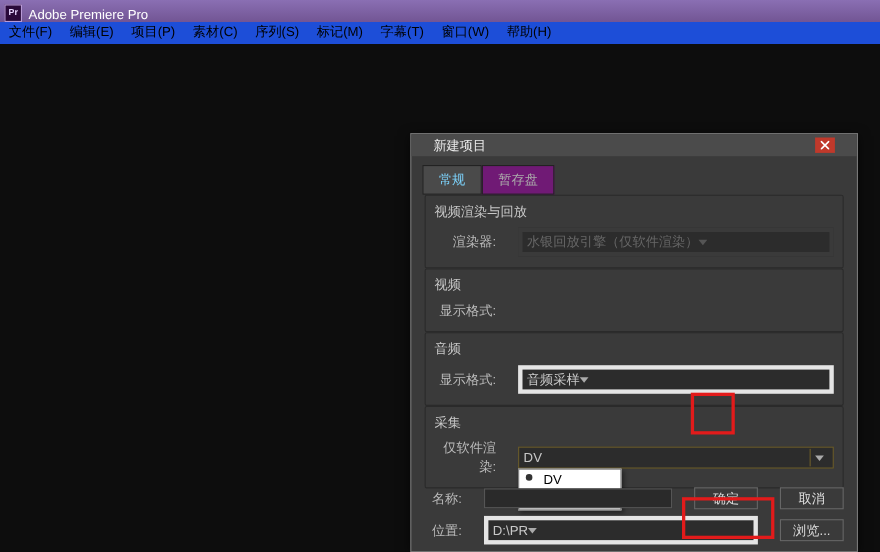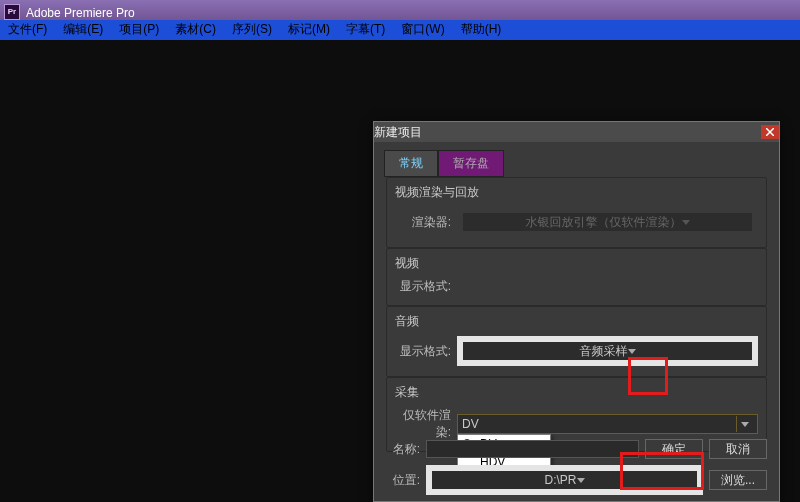--- a/index.html
+++ b/index.html
@@ -2,32 +2,32 @@
 <html><head>
 <meta charset="utf-8">
 <style>
   html,body{margin:0;padding:0;width:800px;height:502px;background:#000;font-family:"Microsoft YaHei","Segoe UI",sans-serif;overflow:hidden;font-size:12px;color:#ccc}
   .titlebar{height:20px;background:linear-gradient(#8a6fb3,#725594);display:flex;align-items:flex-end;padding:0 4px;color:#fff}
   .pr-icon{width:14px;height:14px;background:#2a0a3a;border:1px solid #b89ad6;color:#e8d8ff;font:bold 8px/14px sans-serif;text-align:center;margin-right:6px}
   .menubar{height:20px;background:#1d4ed8;display:flex;align-items:flex-start;padding:0 4px;gap:8px;color:#000}
   .menubar span{padding:1px 4px}
   .workspace{position:absolute;left:0;top:40px;right:0;bottom:0;background:#0d0d0d}
   .dialog{position:absolute;left:373px;top:121px;width:405px;height:379px;background:#3a3a3a;border:1px solid #777;box-shadow:0 2px 10px rgba(0,0,0,.6)}
-  .dlg-title{height:20px;background:#4b4b4b;display:flex;align-items:center;justify-content:space-between;padding:0 0;color:#eaeaea}
+  .dlg-title{height:20px;background:#4b4b4b;display:flex;align-items:center;justify-content:space-between;padding:0 20px;color:#eaeaea}
   .close-btn{width:18px;height:14px;background:#c0392b;display:flex;align-items:center;justify-content:center;color:#fff}
   .close-btn svg{width:8px;height:8px}
   .tabs{display:flex;margin:8px 10px 0 10px}
   .tab{padding:4px 14px;background:#701a75;color:#aaa;border:1px solid #222}
   .tab.active{background:#4a4a4a;color:#7dd3fc}
   .panel{margin:0 12px}
   .group{border:1px solid #2a2a2a;border-radius:2px;padding:6px 8px 10px 8px}
   .group-title{color:#c8c8c8;margin-bottom:6px}
-  .row{display:flex;align-items:center;gap:6px;margin-top:4px}
+  .row{display:flex;align-items:center;gap:20px;margin-top:4px}
   .label{width:56px;text-align:right;color:#bbb}
-  .select{flex:1;height:18px;background:#2c2c2c;border:6px solid #e5e5e5;color:#c8c8c8;display:flex;align-items:center;justify-content:center;padding:0 4px;position:relative}
+  .select{flex:1;height:18px;background:#2c2c2c;border:4px solid #e5e5e5;color:#c8c8c8;display:flex;align-items:center;justify-content:flex-start;padding:0 4px;position:relative}
   .select.disabled{color:#666;border-color:#3a3a3a}
   .tri{width:0;height:0;border-left:4px solid transparent;border-right:4px solid transparent;border-top:5px solid #aaa}
   .disabled .tri{border-top-color:#555}
   .capture-select-wrap{position:relative;flex:1}
   .capture-select{height:18px;background:#2c2c2c;border:1px solid #6b5c2a;color:#c8c8c8;display:flex;align-items:center;justify-content:space-between;padding:0 4px}
   .capture-select .tri-box{width:16px;height:16px;border-left:1px solid #6b5c2a;display:flex;align-items:center;justify-content:center}
   .dropdown{position:absolute;top:20px;left:0;width:92px;background:#fff;border:1px solid #7a7a7a;box-shadow:2px 2px 4px rgba(0,0,0,.4);color:#000}
   .dropdown .opt{padding:2px 6px 2px 22px;font-size:12px;position:relative}
   .dropdown .opt .bullet{position:absolute;left:6px;top:4px;width:6px;height:6px;border-radius:50%;background:#333}
   .highlight{position:absolute;border:3px solid #e21b1b;background:rgba(255,0,0,0);pointer-events:none}

